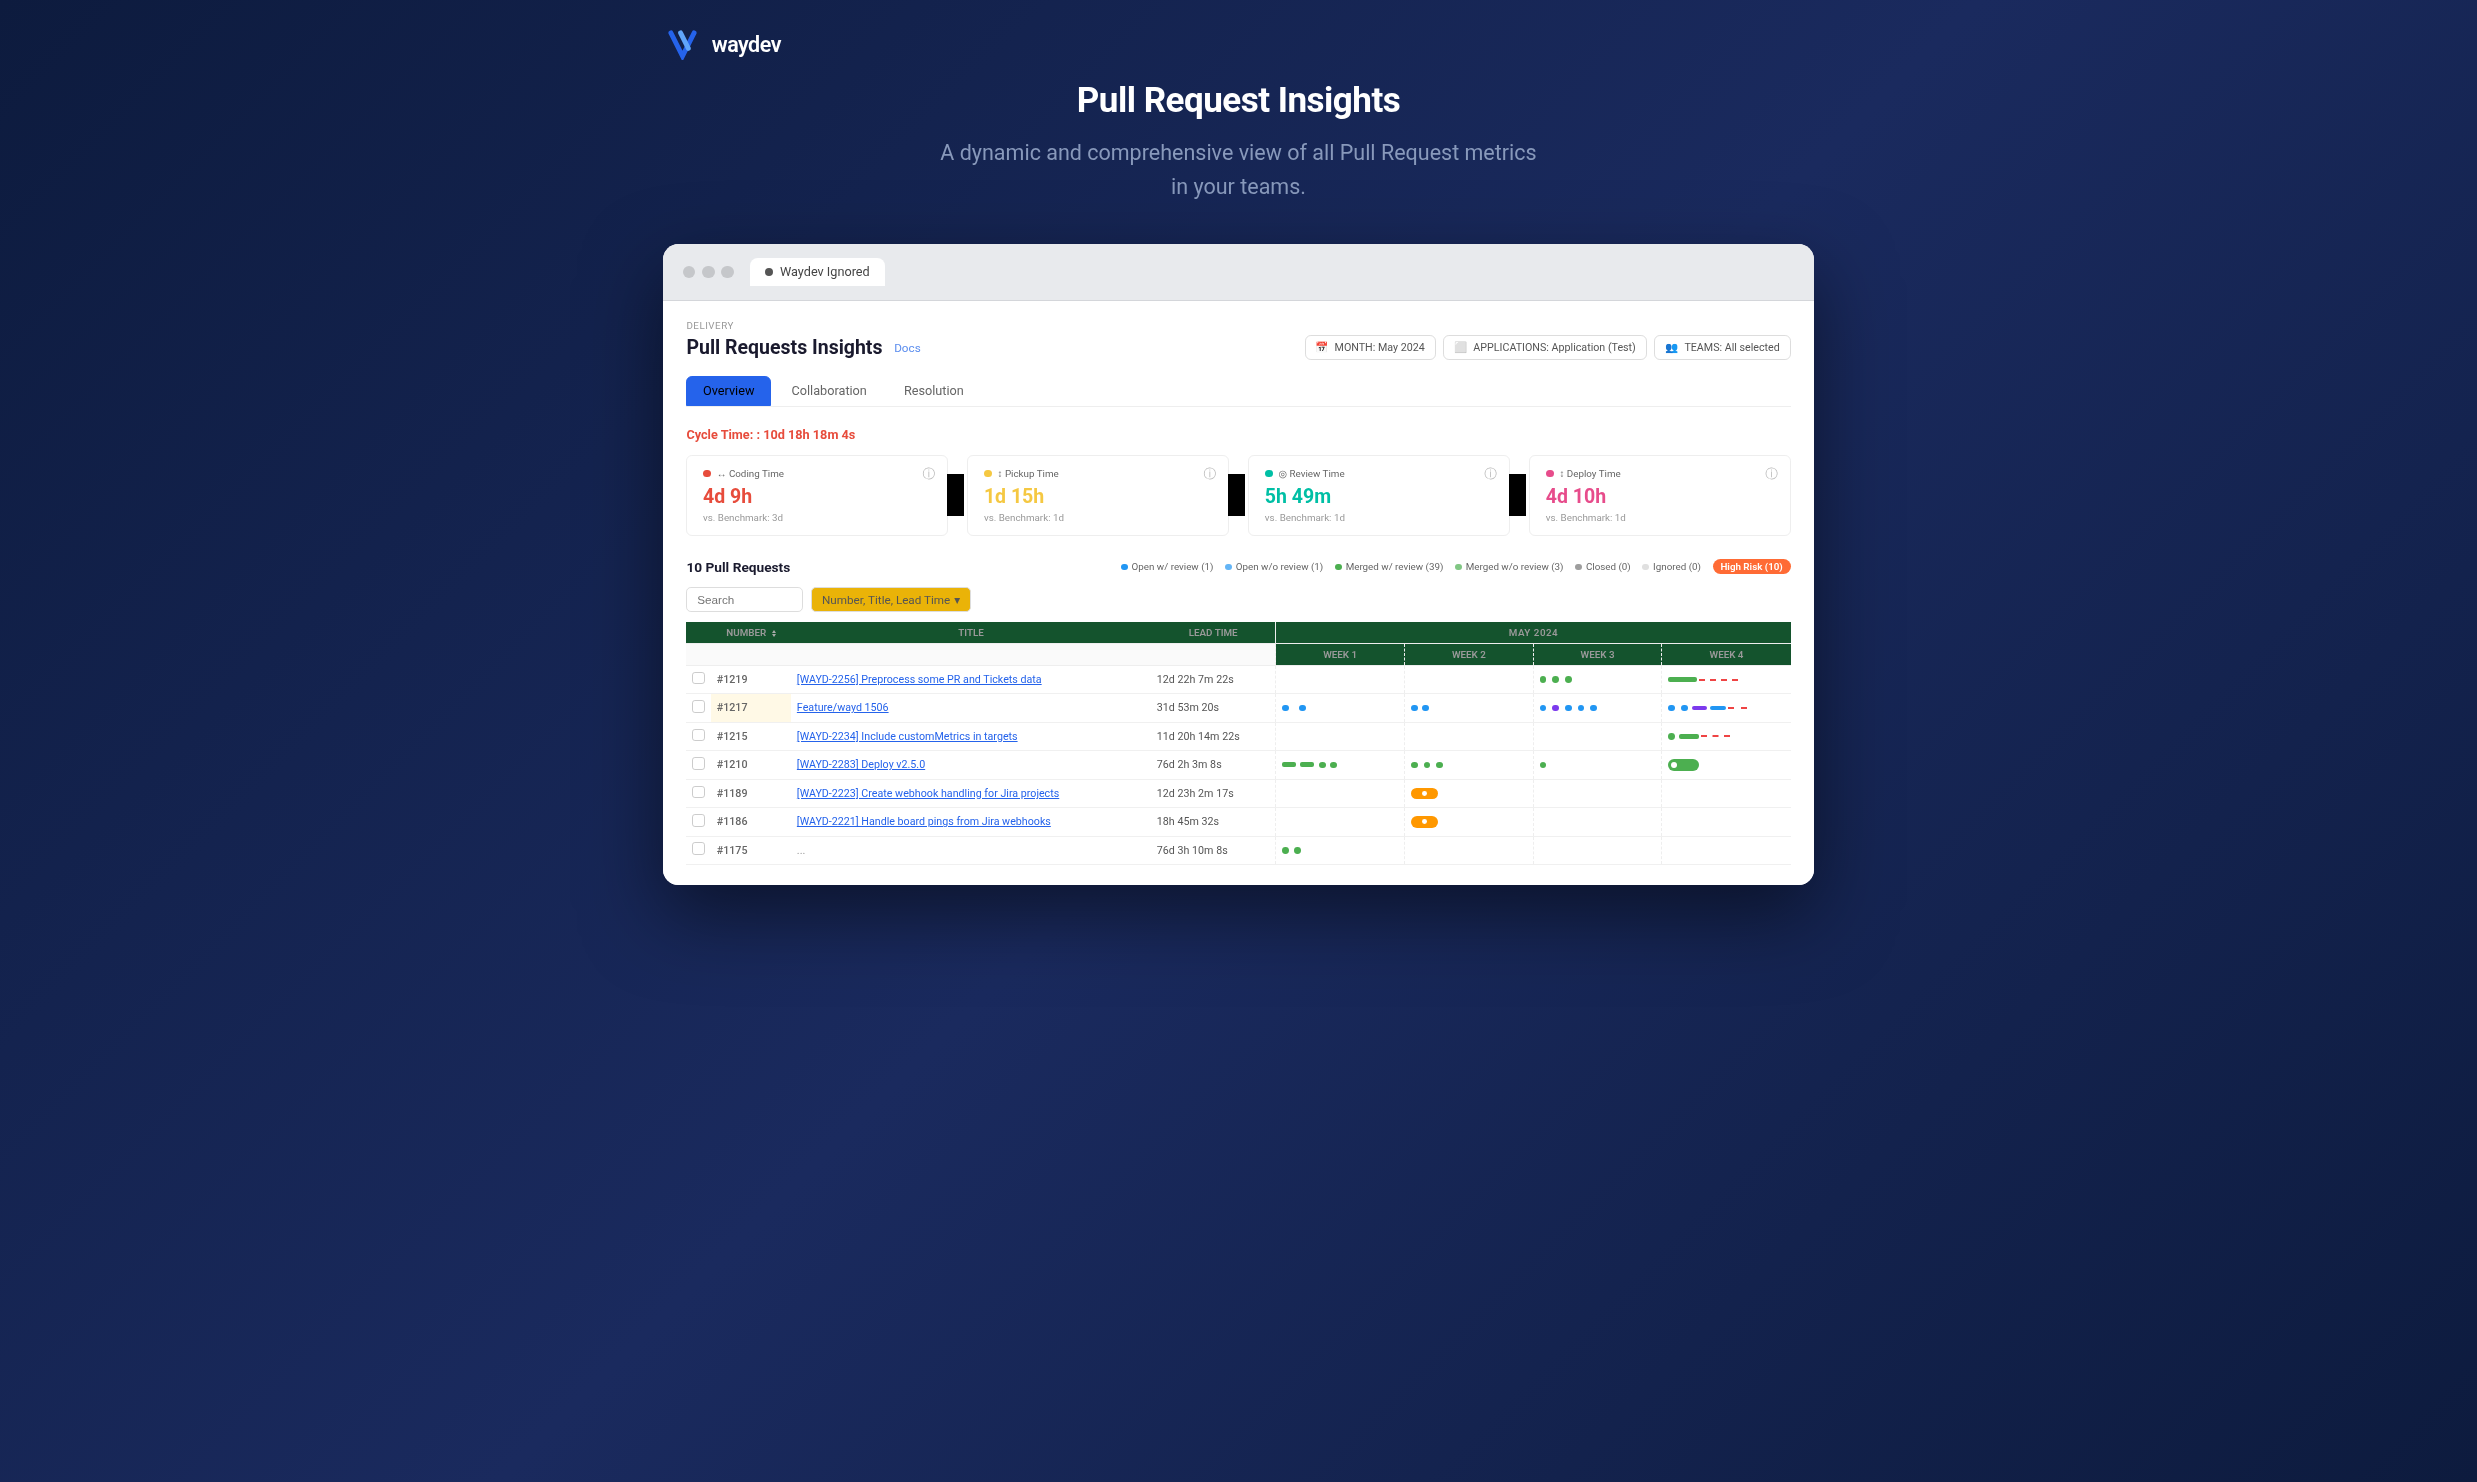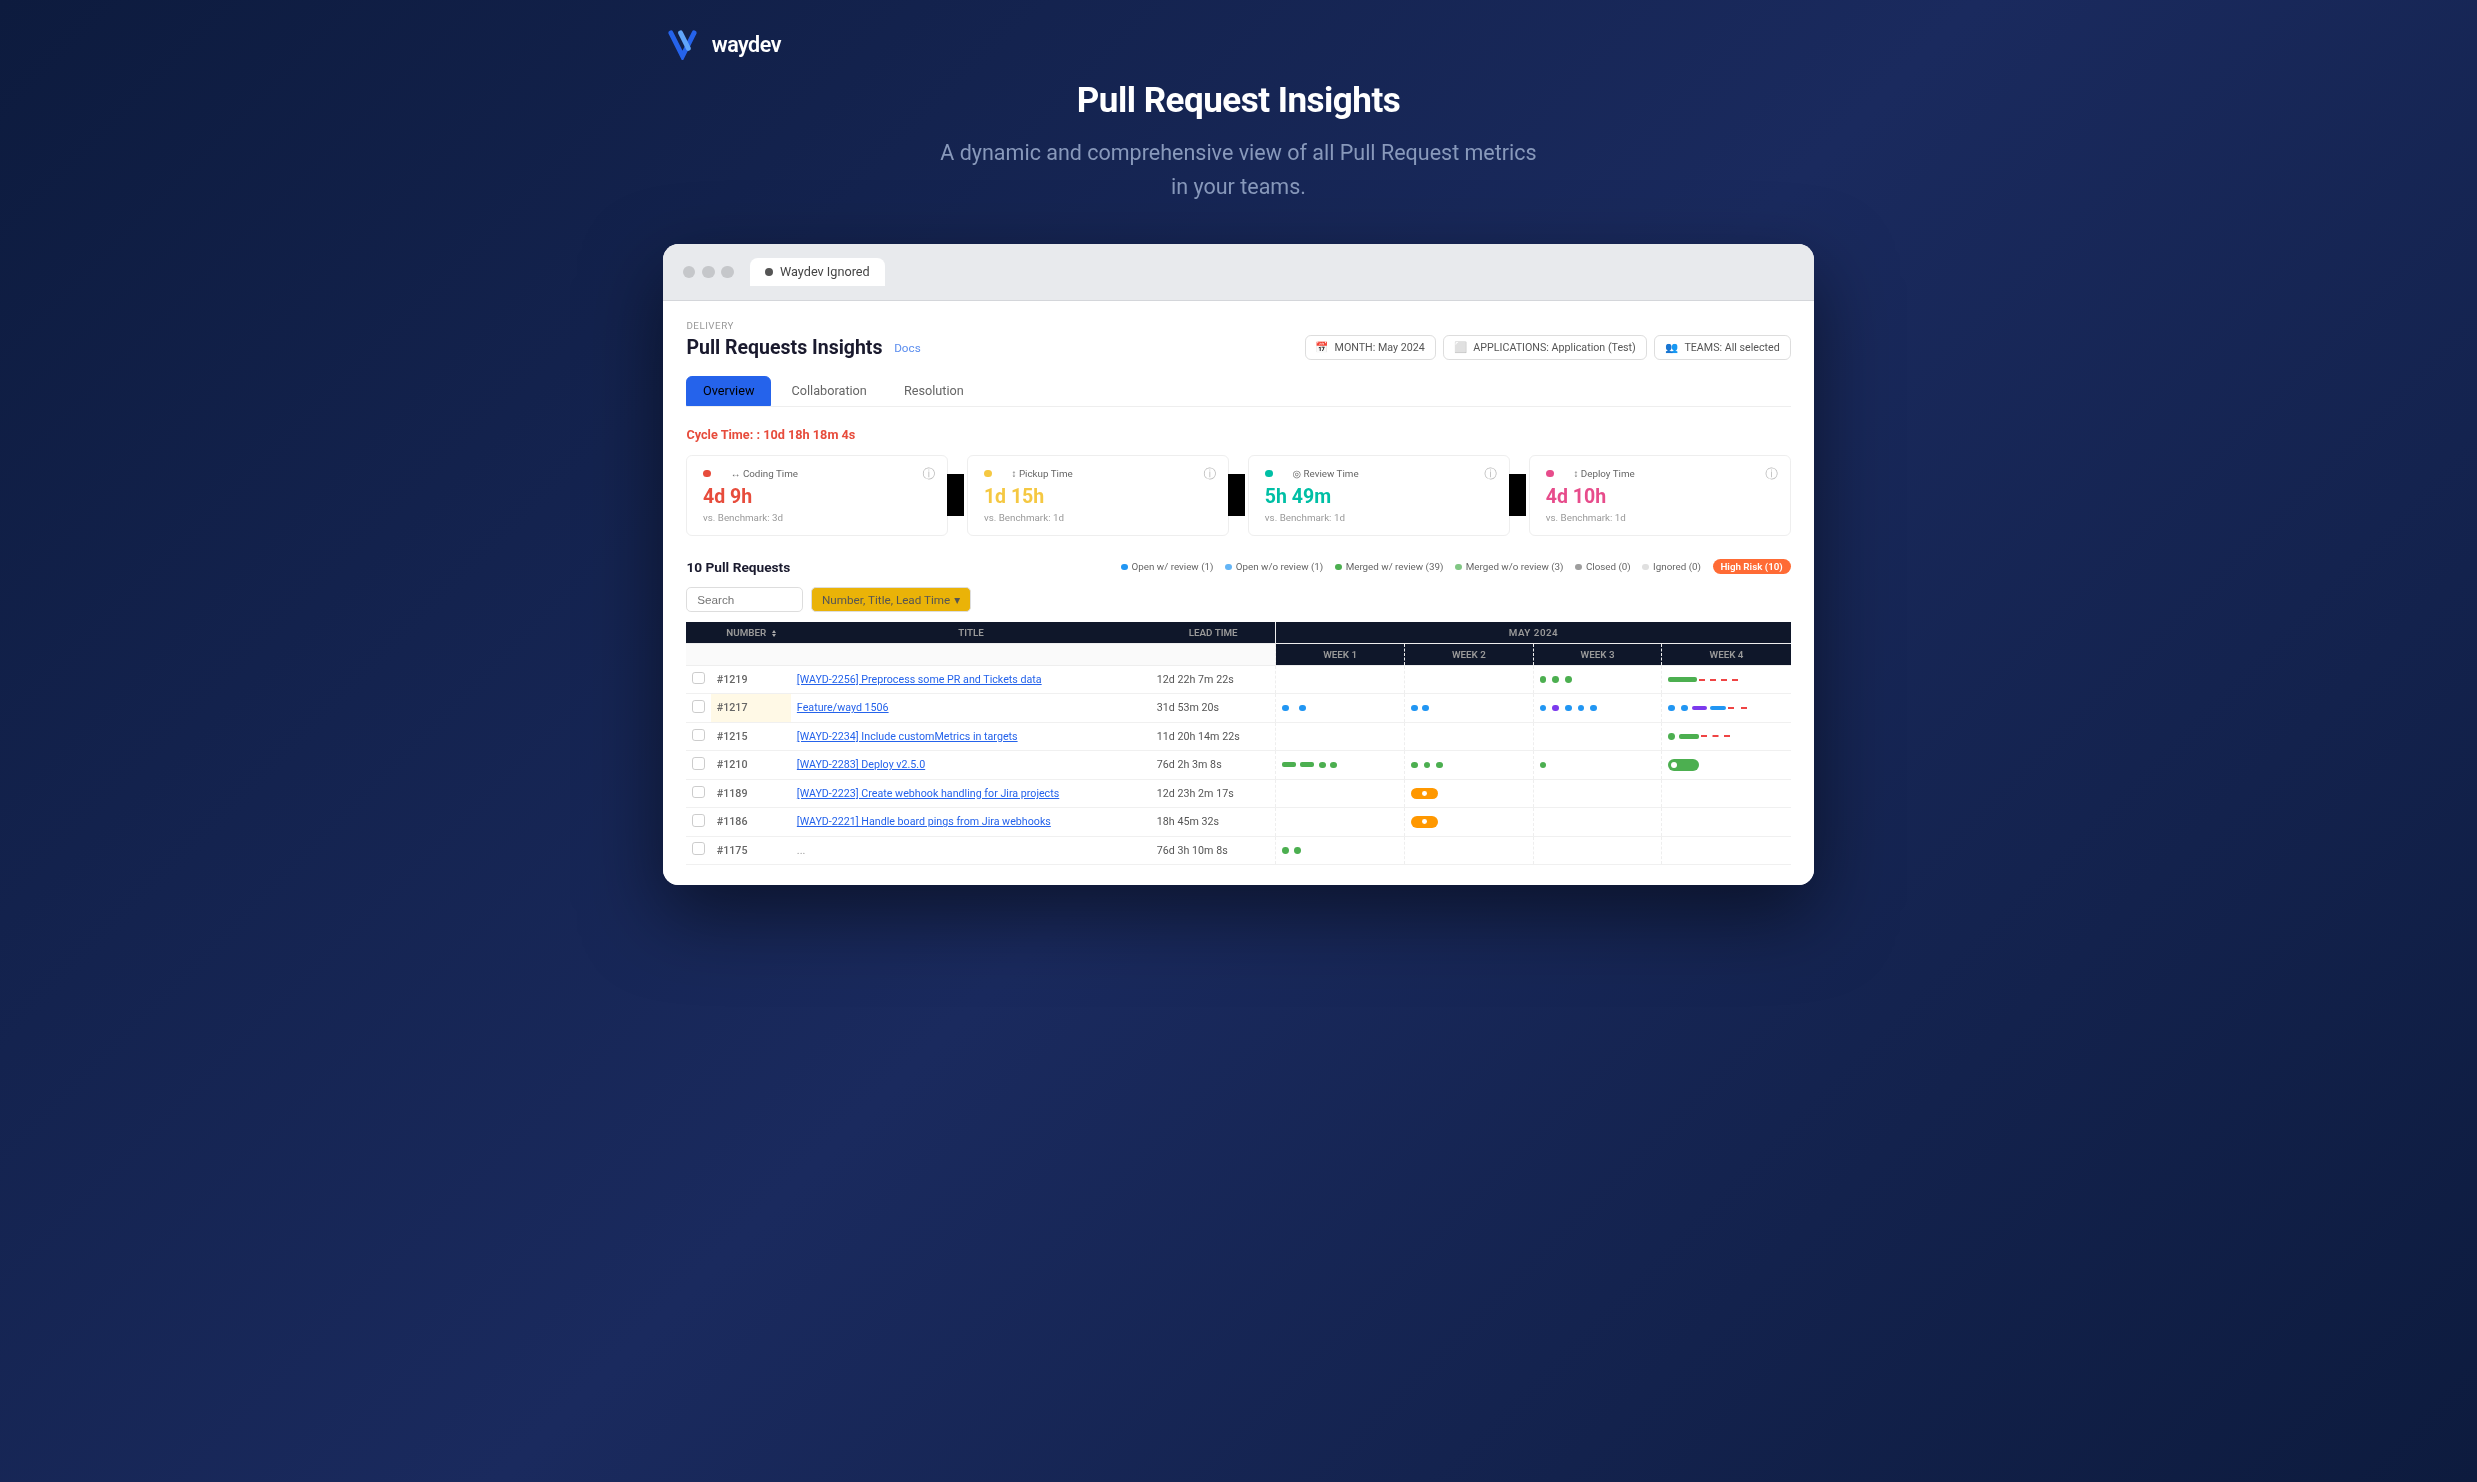--- a/index.html
+++ b/index.html
@@ -206,21 +206,21 @@
       border-width: 21.5px 0 21.5px 17.6px;
       z-index: 2;
     }
 
     .metric-card-label {
       font-size: 10.7px;
       color: #888;
       margin-bottom: 5.9px;
       display: flex;
       align-items: center;
-      gap: 16px;
+      gap: 2px;
     }
     .metric-value {
       font-size: 21.5px;
       font-weight: 700;
       margin-bottom: 3.9px;
     }
     .metric-benchmark {
       font-size: 10.7px;
       color: #999;
     }
@@ -361,21 +361,21 @@
     }
 
     .combined-table {
       width: 100%;
       border-collapse: collapse;
       font-size: 10.7px;
       min-width: 878px;
     }
 
     .combined-table th {
-      background: #0f172a;
+      background: #14532d;
       border-bottom: 1px solid #eee;
       padding: 4.9px 5.9px;
       color: #999;
       font-size: 9.8px;
       font-weight: 600;
       text-transform: uppercase;
       white-space: nowrap;
     }
 
     .combined-table td {

